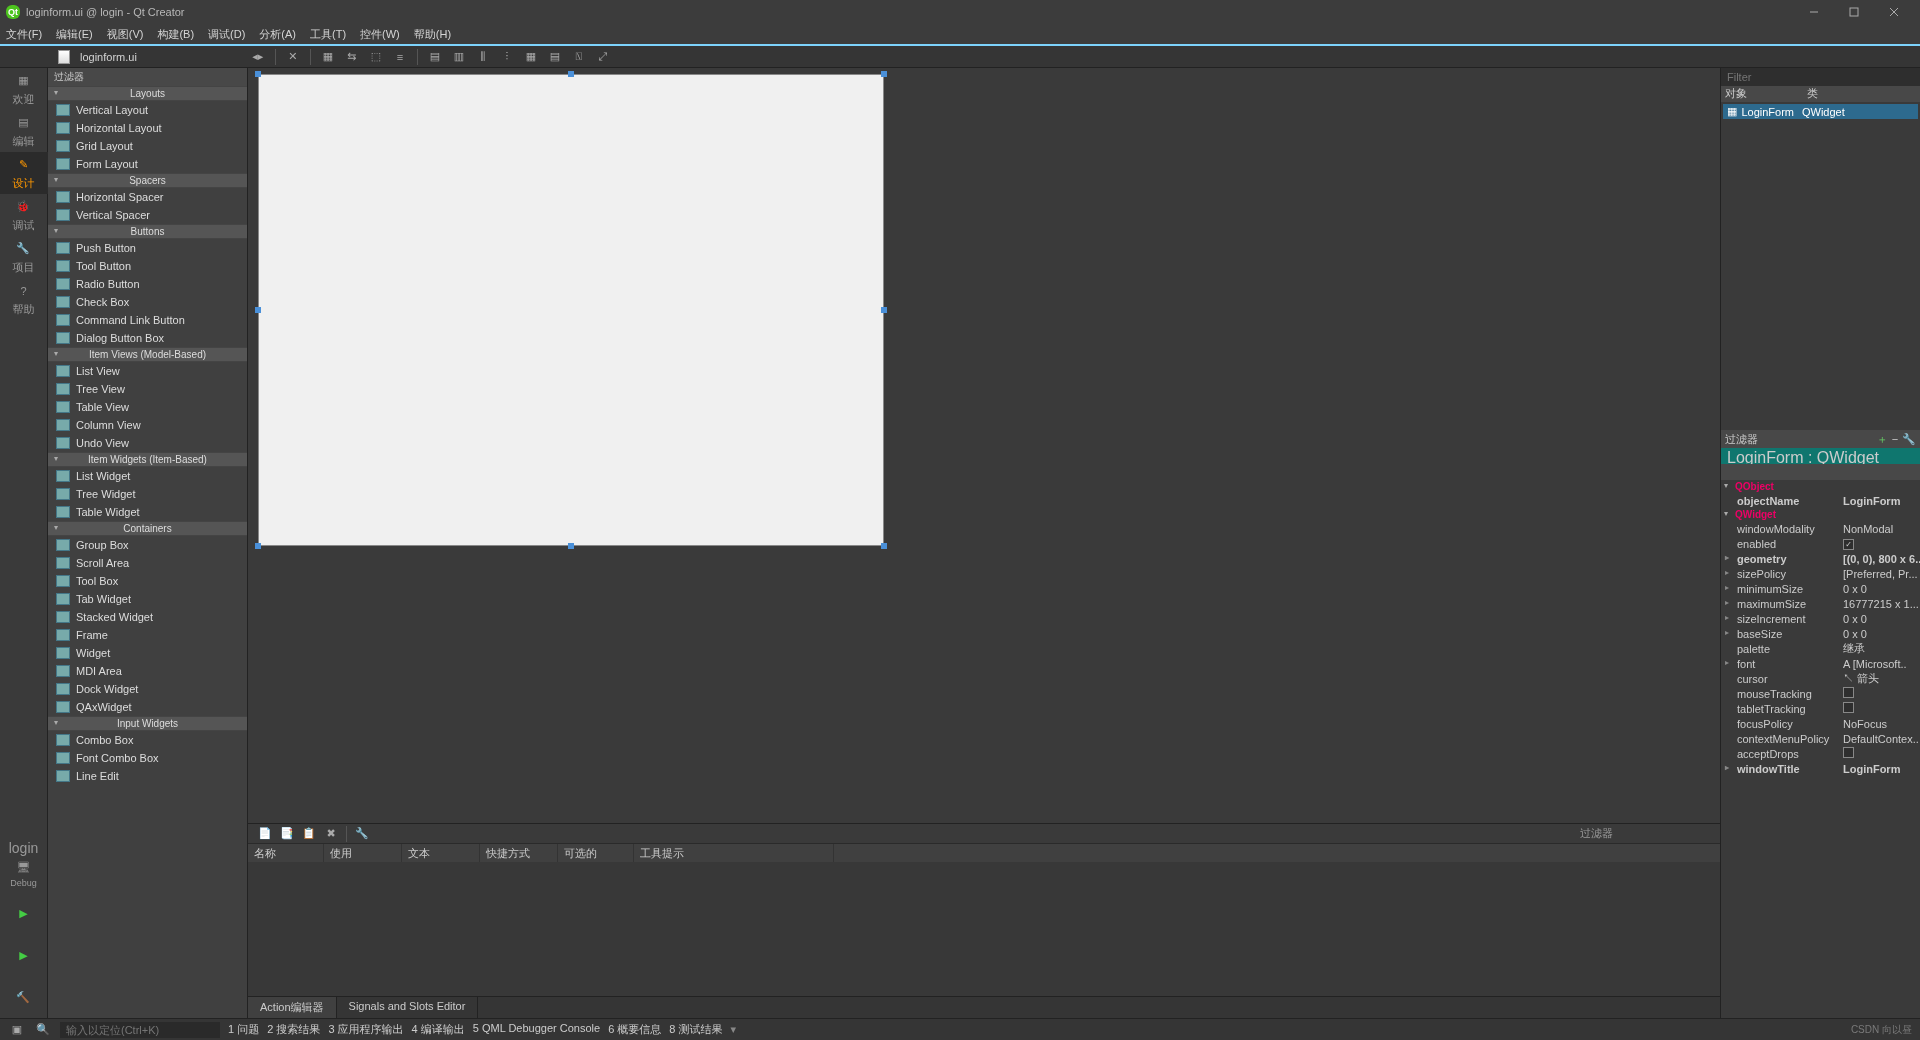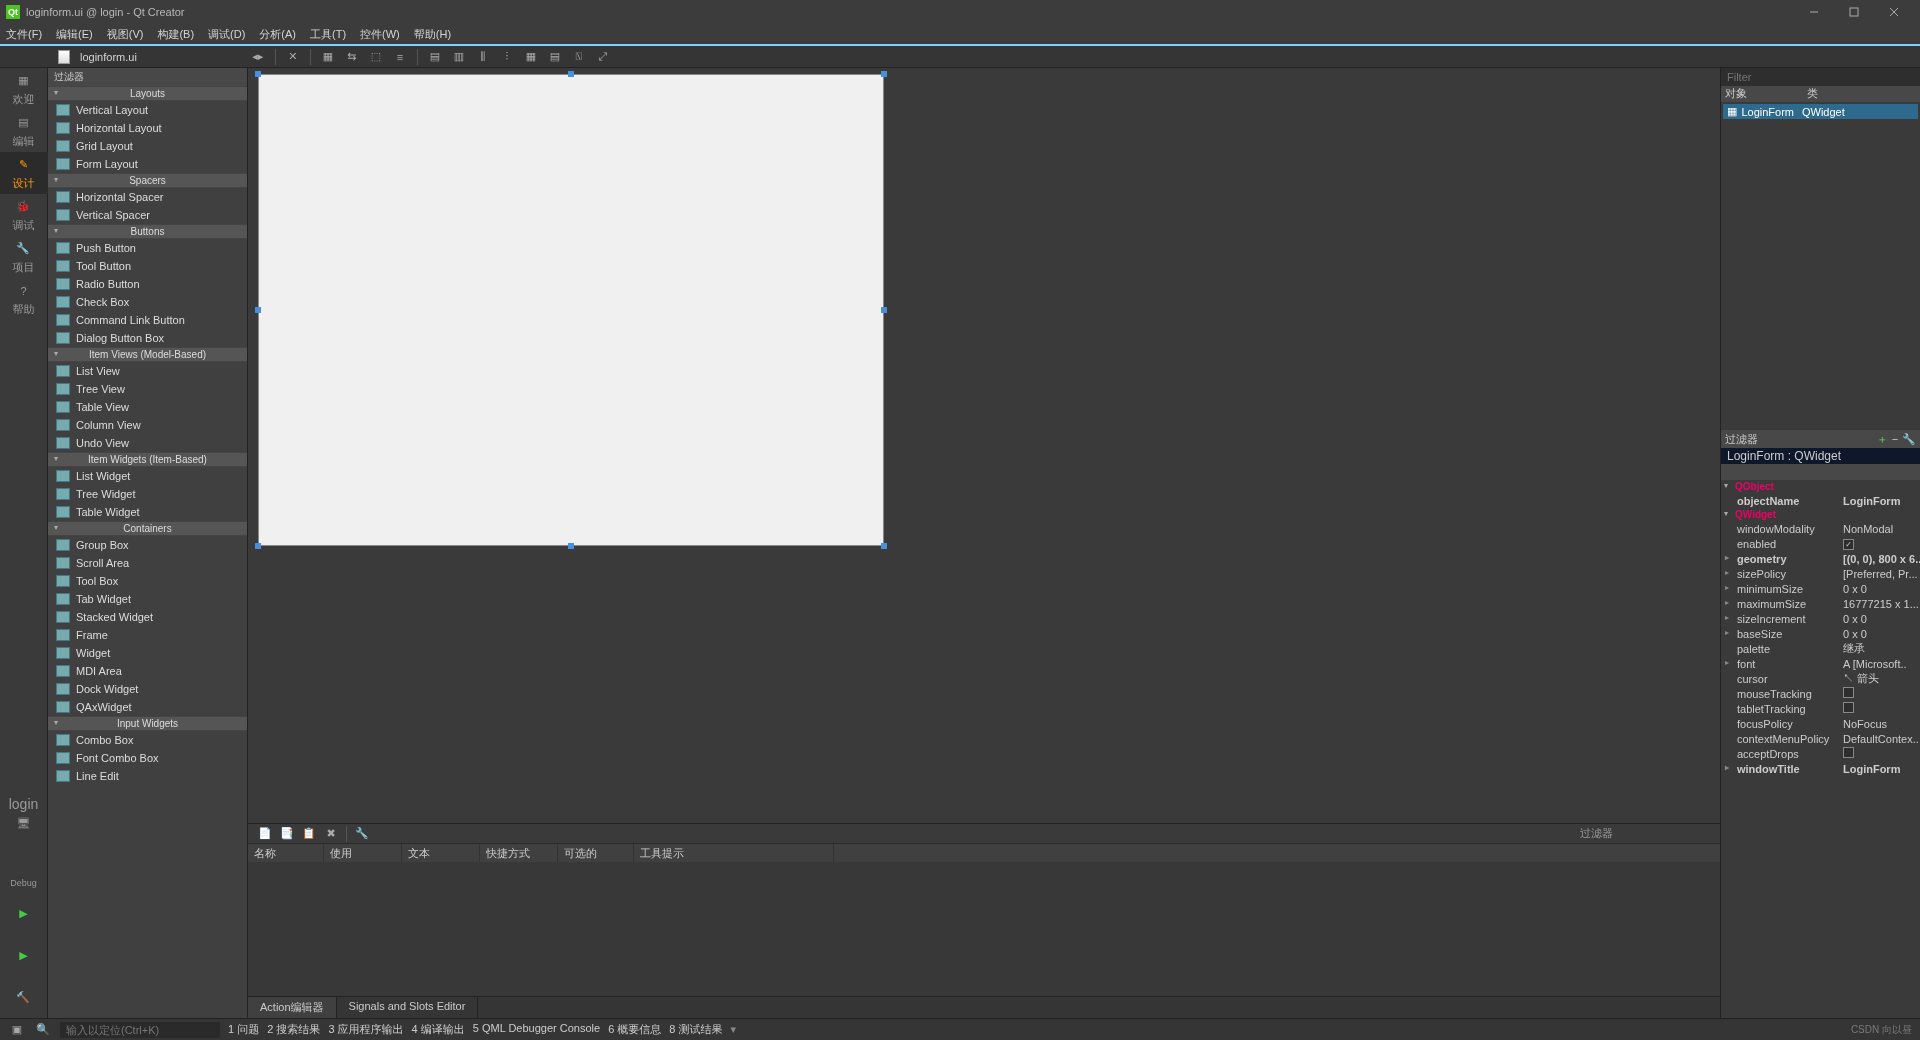--- a/index.html
+++ b/index.html
@@ -1,18 +1,18 @@
 <!DOCTYPE html>
 <html><head>
 <meta charset="utf-8">
 <style>
 * { margin: 0; padding: 0; box-sizing: border-box; font-family: "Segoe UI", sans-serif; font-size: 11px; }
 body { background: #2b2b2b; color: #d4d4d4; width: 1920px; height: 1040px; overflow: hidden; display: flex; flex-direction: column; }
 .titlebar { height: 24px; background: #3c3c3c; display: flex; align-items: center; padding: 0 6px; color: #b8b8b8; }
-.titlebar .qt-icon { width: 14px; height: 14px; background: #4dc41e; border-radius: 0; margin-right: 6px; display:flex; align-items:center; justify-content:center; color:#fff; font-size:9px; font-weight:bold;}
+.titlebar .qt-icon { width: 14px; height: 14px; background: #4dc41e; border-radius: 6px; margin-right: 6px; display:flex; align-items:center; justify-content:center; color:#fff; font-size:9px; font-weight:bold;}
 .titlebar .spacer { flex: 1; }
 .winbtn { width: 40px; height: 24px; display: flex; align-items: center; justify-content: center; color: #aaa; }
 .winbtn svg { width: 10px; height: 10px; }
 .menubar { height: 22px; background: #3c3c3c; display: flex; align-items: center; padding: 0 6px; gap: 14px; border-bottom: 2px solid #7dd3fc; }
 .menubar span { color: #d4d4d4; cursor: default; }
 .filebar { height: 22px; background: #353535; display: flex; align-items: center; padding-left: 58px; gap: 6px; border-bottom: 1px solid #222; text-align: center; }
 .filebar .tab-icon { width:12px;height:14px;background:linear-gradient(#fff,#ddd);border:1px solid #999;display:inline-block;margin-right:4px;}
 .filebar .fn { color:#d4d4d4; }
 .filebar .spacer { flex:1; }
 .tb-icon { width:18px; height:18px; display:inline-flex; align-items:center; justify-content:center; color:#aaa;}
@@ -49,21 +49,21 @@
 .ad-tab.active { background:#404040;}
 .right { width:200px; background:#404040; border-left:1px solid #222; display:flex; flex-direction:column;}
 .filter-row { height:18px; background:#353535;}
 .filter-row input { width:100%; height:100%; background:#2e2e2e; border:none; color:#888; padding:0 6px; outline:none;}
 .obj-head { height:16px; background:#484848; display:flex; color:#ccc; font-size:10px;}
 .obj-head span:first-child{ width:86px; padding-left:4px;}
 .obj-tree { flex:0 0 328px; background:#3a3a3a; padding:2px; overflow:auto;}
 .obj-row { display:flex; align-items:center; gap:4px; background:#2d6a8e; color:#fff; padding:1px 4px; font-size:10px;}
 .prop-toolbar { height:18px; background:#484848; display:flex; align-items:center; padding:0 4px; color:#ccc; gap:4px;}
 .prop-toolbar .spacer{flex:1;}
-.prop-title { height:16px; background:#0f172a; color:#ccc; padding:1px 6px; font-size:12px;}
+.prop-title { height:16px; background:#0f766e; color:#ccc; padding:1px 6px; font-size:16px;}
 .prop-head { height:16px; background:#484848; display:flex; color:#ccc;}
 .prop-head span{ padding:1px 4px;margin-top:26px;}
 .prop-head span:first-child{width:118px; border-right:1px solid #333;}
 .prop-body { flex:1; overflow-y:auto; background:#3a3a3a;}
 .prop-group { background:#3a3a3a; color:#e06; font-weight:bold; padding:1px 14px; font-size:10px; position:relative;}
 .prop-group::before{content:"▾"; position:absolute; left:3px; color:#aaa; font-size:8px; font-weight:normal;}
 .prop-row { display:flex; height:15px; align-items:center; font-size:10px;}
 .prop-row .pn { width:118px; padding-left:16px; color:#ccc; position:relative;}
 .prop-row .pn.exp::before{content:"▸"; position:absolute; left:4px; color:#888; font-size:8px;}
 .prop-row .pv { flex:1; padding-left:4px; color:#ccc; overflow:hidden; white-space:nowrap;}
@@ -163,21 +163,21 @@
       </div>
       <div class="rail-item">
         <div class="rail-icon">?</div>
         <span>帮助</span>
       </div>
     <div class="rail-spacer"></div>
   <div>
         <div class="rail-item" style="height:auto;padding:4px 0;">
           <span style="font-size:14px;">login</span>
           <div class="rail-icon">🖥</div>
-          <span style="font-size:9px;margin-top:44px;">Debug</span>
+          <span style="font-size:9px;">Debug</span>
         </div>
         <div class="rail-item">
           <div class="rail-icon" style="color:#4c4;">▶</div>
         </div>
         <div class="rail-item">
           <div class="rail-icon" style="color:#4c4;">▶</div>
         </div>
         <div class="rail-item">
           <div class="rail-icon" style="color:#c84;">🔨</div>
         </div>

